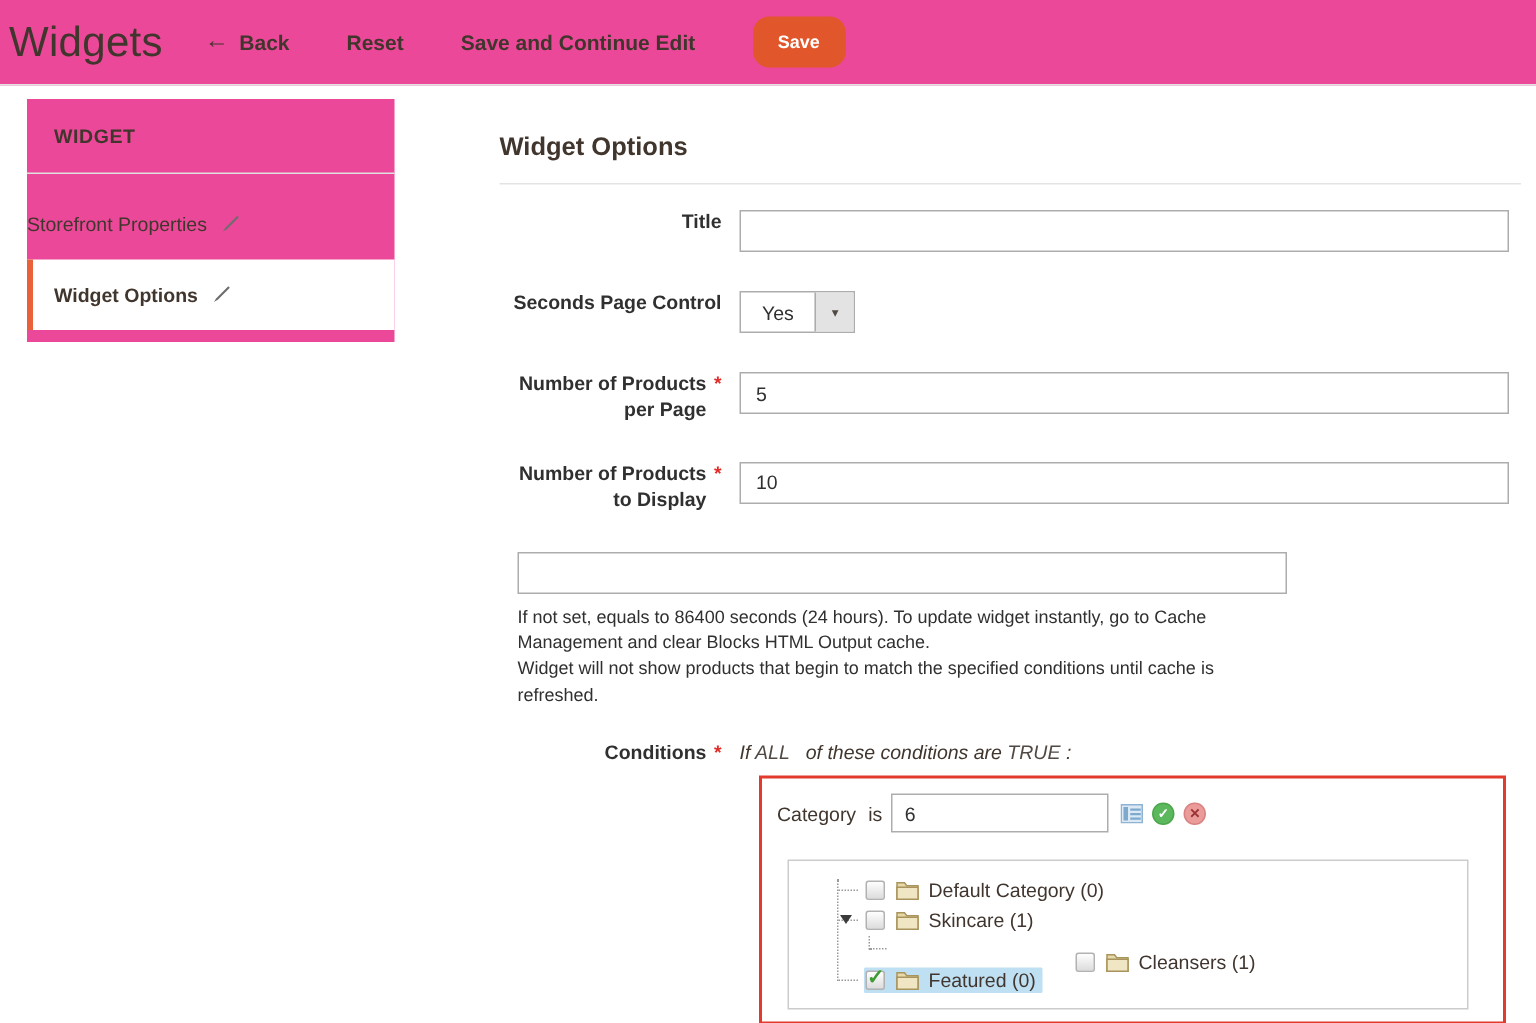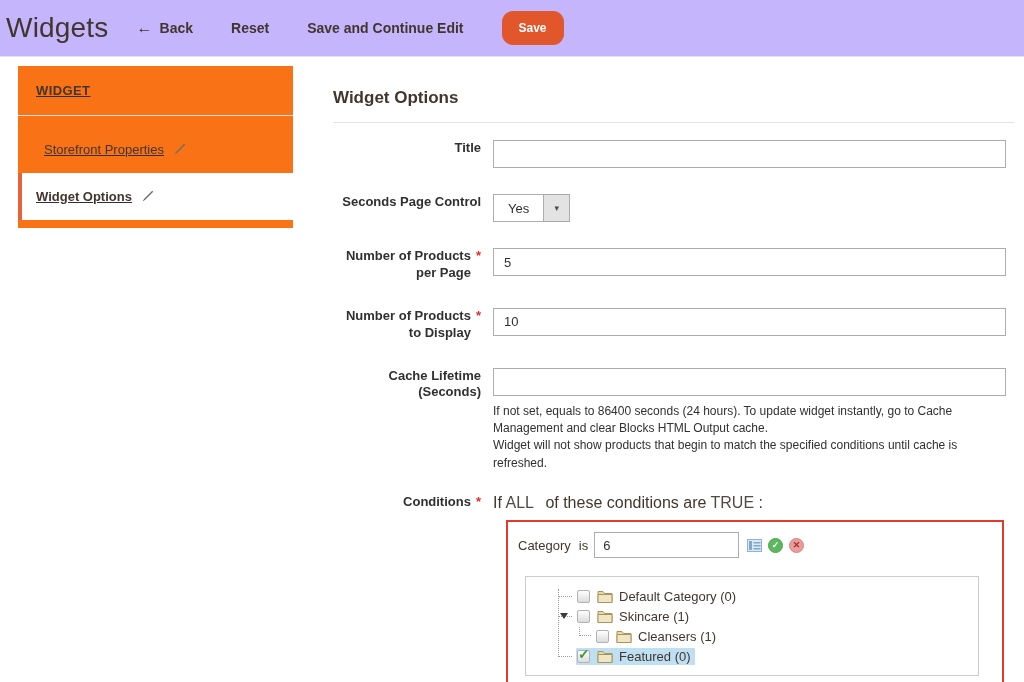--- a/index.html
+++ b/index.html
@@ -1,34 +1,34 @@
 <!DOCTYPE html>
 <html><head>
 <meta charset="utf-8">
 <style>
   * { box-sizing: border-box; margin: 0; padding: 0; }
   html,body { width:1024px; height:682px; background:#fff; overflow:hidden;
     font-family:"Liberation Sans", sans-serif; color:#303030; }
 
   
   .page-header { position:absolute; top:0; left:0; width:1024px; height:57px;
-    display:flex; align-items:center; border-bottom:1px solid #e3e3e3; background:#c4b5fd; }
+    display:flex; align-items:center; border-bottom:1px solid #e3e3e3; background:#ec4899; }
   .page-title { font-size:28px; font-weight:400; color:#41362d; margin-left:6px; letter-spacing:.2px; }
   .header-actions { display:flex; align-items:center; margin-left:28px; gap:38px; }
   .hdr-link { font-size:14px; font-weight:700; color:#41362d; cursor:pointer; display:flex; align-items:center; gap:7px; }
   .back-arrow { font-size:16px; font-weight:400; }
   .btn-save { background:#e2562b; color:#fff; font-size:12px; font-weight:700;
     border:none; padding:10px 17px; border-radius:11px; cursor:pointer; }
 
   
-  .sidebar { position:absolute; left:18px; top:66px; width:275px; background:#f97316; padding-bottom:8px;text-decoration:underline; }
+  .sidebar { position:absolute; left:18px; top:66px; width:245px; background:#ec4899; padding-bottom:8px; }
   .sidebar-head { padding:17px 18px; font-size:13px; font-weight:700; color:#41362d;
     letter-spacing:.4px; border-bottom:1px solid #e0e0e0; }
   .sidebar-items { padding-top:10px; }
-  .side-item { display:flex; align-items:center; gap:9px; padding:16px 26px;
+  .side-item { display:flex; align-items:center; gap:9px; padding:16px 0;
     font-size:13px; color:#41362d; cursor:pointer; }
   .side-item.active { background:#fff; border-left:4px solid #e8613a; padding-left:14px; font-weight:700; }
   .pencil-icon svg { display:block; }
 
   
   .main { position:absolute; left:333px; top:88px; width:681px; }
   .main-heading { font-size:17px; font-weight:700; color:#41362d; padding-bottom:14px;
     border-bottom:1px solid #e3e3e3; }
   .form { margin-top:17px; }
   .form-row { display:flex; margin-bottom:26px; }
@@ -40,42 +40,42 @@
   input.text { width:100%; height:28px; border:1px solid #adadad; padding:0 10px;
     font-size:13px; color:#303030; font-family:"Liberation Sans", sans-serif; background:#fff; }
   .select { display:inline-flex; height:28px; border:1px solid #adadad; background:#fff; cursor:pointer; }
   .select .val { padding:0 14px; display:flex; align-items:center; font-size:13px; }
   .select .caret { width:26px; background:#e3e3e3; border-left:1px solid #adadad;
     display:flex; align-items:center; justify-content:center; font-size:9px; color:#514943; }
   .help { margin-top:7px; font-size:12px; line-height:1.45; color:#303030; }
   .help p { margin:0; }
 
   
-  .cond-sentence { font-size:16px; padding-top:2px; color:#41362d; }
+  .cond-sentence { font-size:13px; padding-top:2px; color:#41362d;font-style:italic; }
   .cond-sentence .agg { margin-right:7px; color:#514943; }
   .cond-sentence .tru { color:#514943; }
   .cond-box { border:2px solid #e23b2e; margin:8px 0 0 13px; padding:5px 10px 8px 9px; width:498px; }
   .rule-line { display:flex; align-items:center; gap:6px; font-size:13px; padding:5px 0 2px 1px; color:#41362d; }
   .rule-attr { margin-right:2px; }
   input.rule-value { width:145px; height:26px; border:1px solid #adadad; padding:0 8px;
     font-size:13px; color:#303030; font-family:"Liberation Sans", sans-serif; }
   .rule-icons { display:flex; align-items:center; gap:6px; margin-left:2px; }
   .ic-circle { width:15px; height:15px; border-radius:50%; display:flex; align-items:center;
     justify-content:center; font-size:9px; font-weight:700; cursor:pointer; }
   .ic-apply { background:#5cb85c; color:#fff; border:1px solid #4ca64c; }
   .ic-del { background:#ec9b9b; color:#993333; border:1px solid #d98282; }
 
   .tree-box { border:1px solid #ccc; margin:16px 13px 0 8px; padding:9px 0 9px 25px; min-height:100px; background:#fff; }
   .tree { position:relative; padding-left:8px; }
   .tree::before { content:""; position:absolute; left:7px; top:3px; height:68px;
     border-left:1px dotted #9a9a9a; }
   .tree-row { position:relative; height:20px; display:flex; align-items:center;
     font-size:13px; color:#41362f; }
   .joint { width:13px; flex:none; border-top:1px dotted #9a9a9a; margin-right:4px; }
-  .tree-row.lvl1 { padding-left:20px; }
+  .tree-row.lvl1 { padding-left:20px;flex-direction:column; }
   .joint-l { width:12px; height:9px; flex:none; border-left:1px dotted #9a9a9a;
     border-bottom:1px dotted #9a9a9a; align-self:flex-start; margin-top:1px; margin-right:4px; }
   .expand-arrow { position:absolute; left:1px; top:7px; width:0; height:0;
     border-left:4px solid transparent; border-right:4px solid transparent; border-top:6px solid #3b3b3b; }
   .node { display:inline-flex; align-items:center; padding:1px 4px 1px 1px; border-radius:1px; }
   .tree-row.selected .node { background:#bfdff2; }
   .cb { width:13px; height:13px; border:1px solid #b2b2b2; border-radius:2px; flex:none;
     background:linear-gradient(#fefefe,#dcdcdc); margin-right:7px; position:relative; cursor:pointer; }
   .cb-check { position:absolute; left:0px; top:-5px; font-size:14px; font-weight:700; color:#3f9c35; }
   .folder-icon { margin-right:6px; display:flex; }
@@ -162,23 +162,20 @@
       <div class="cell-label">
         <span>Number of Products to Display</span>
         <span class="req">*</span>
       </div>
       <div class="cell-field">
         <input class="text" type="text" value="10" style="">
       </div>
     </div>
 
     <div class="form-row" style="margin-bottom:20px">
-      <div class="cell-label">
-        <span>Cache Lifetime (Seconds)</span>
-      </div>
       <div class="cell-field">
         <input class="text" type="text" value="" style="">
         <div class="help">
           <p>If not set, equals to 86400 seconds (24 hours). To update widget instantly, go to Cache Management and clear Blocks HTML Output cache.</p>
           <p>Widget will not show products that begin to match the specified conditions until cache is refreshed.</p>
         </div>
       </div>
     </div>
 
     <div class="form-row top-align">

